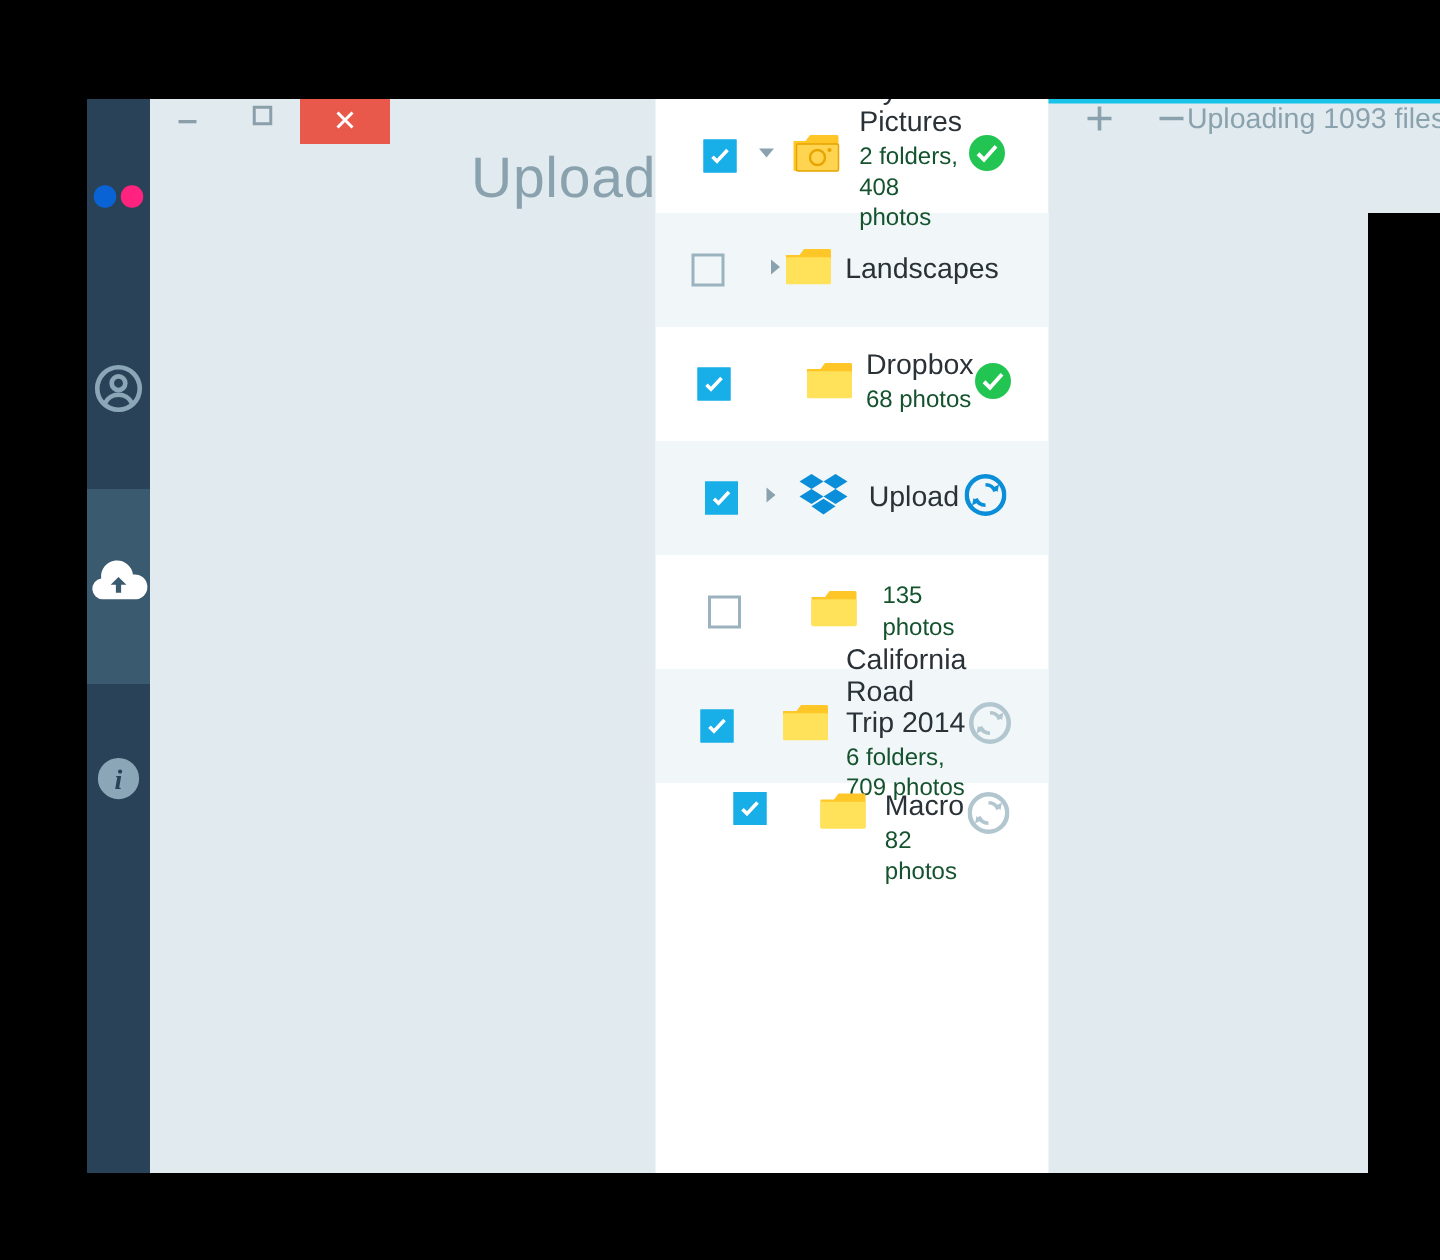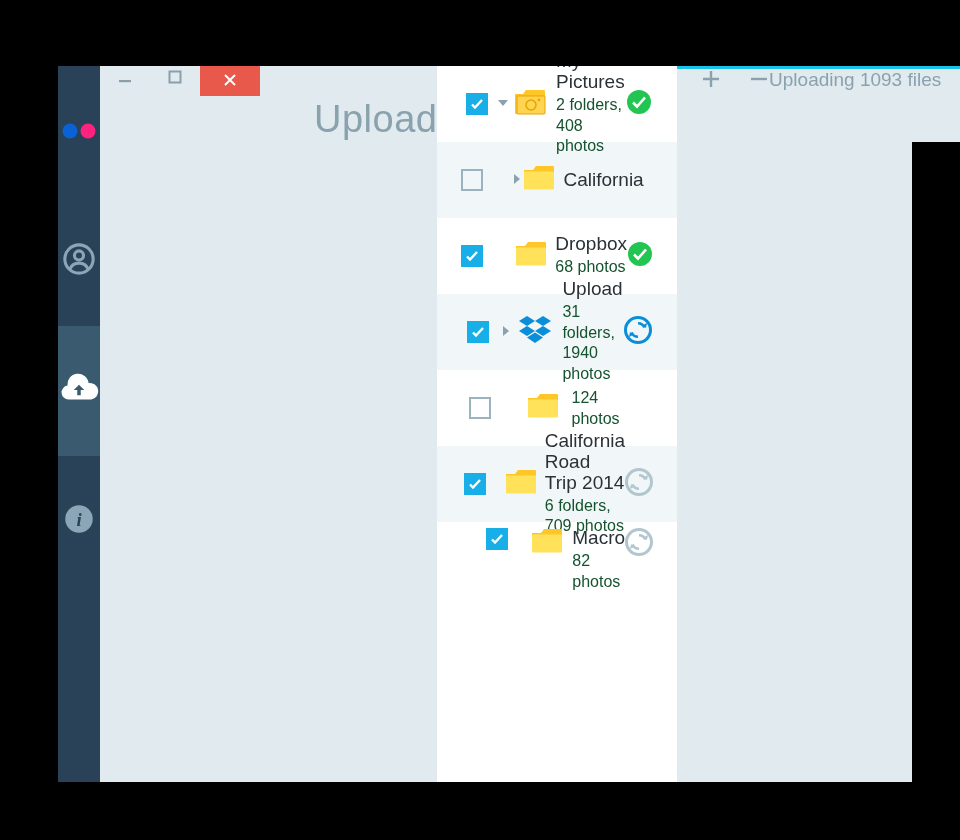--- a/index.html
+++ b/index.html
@@ -296,21 +296,21 @@
         </div>
         <div class="folder-wrap">
           <span>
             <svg width="32" height="26" viewBox="0 0 32 26">
                 <path d="M1 5h9l3-4h17a1 1 0 0 1 1 1v21a1 1 0 0 1-1 1H2a1 1 0 0 1-1-1V5z" fill="#ffc628"></path>
                 <rect x="1" y="6.5" width="30" height="18" rx="1" fill="#ffe15a"></rect>
               </svg>
           </span>
         </div>
         <div class="text">
-          <div class="title">California</div>
+          <div class="title">Landscapes</div>
         </div>
         <div class="status"></div>
       </div>
 
       <div class="row">
         <div class="cb-wrap">
           <div class="chk on">
             <svg width="14" height="14" viewBox="0 0 14 14">
                 <path d="M2 7.5l3 3 7-7.5" fill="none" stroke="#fff" stroke-width="2.4"></path>
               </svg>
@@ -360,21 +360,20 @@
               <path d="M9 1L1 6l8 5 8-5z"></path>
               <path d="M25 1l8 5-8 5-8-5z"></path>
               <path d="M1 16l8-5 8 5-8 5z"></path>
               <path d="M33 16l-8-5-8 5 8 5z"></path>
               <path d="M9 22.5l8-5 8 5-8 5.5z"></path>
             </svg>
           </span>
         </div>
         <div class="text">
           <div class="title">Upload</div>
-          <div class="sub">31 folders, 1940 photos</div>
         </div>
         <div class="status">
           <span>
             <svg width="28" height="28" viewBox="0 0 28 28">
                 <circle cx="14" cy="14" r="12.5" fill="none" stroke="#0a8ed9" stroke-width="3"></circle>
                 <path d="M14 6a8 8 0 0 1 7.5 5.2l-2.3.8A5.6 5.6 0 0 0 14 8.4V6zm0 16a8 8 0 0 1-7.5-5.2l2.3-.8A5.6 5.6 0 0 0 14 19.6V22z" fill="#0a8ed9"></path>
                 <path d="M19 9l3 3 1-5zM9 19l-3-3-1 5z" fill="#0a8ed9"></path>
               </svg>
           </span>
         </div>
@@ -389,21 +388,21 @@
         <div class="spacer"></div>
         <div class="folder-wrap">
           <span>
             <svg width="32" height="26" viewBox="0 0 32 26">
                 <path d="M1 5h9l3-4h17a1 1 0 0 1 1 1v21a1 1 0 0 1-1 1H2a1 1 0 0 1-1-1V5z" fill="#ffc628"></path>
                 <rect x="1" y="6.5" width="30" height="18" rx="1" fill="#ffe15a"></rect>
               </svg>
           </span>
         </div>
         <div class="text">
-          <div class="sub">124 photos</div>
+          <div class="sub">135 photos</div>
         </div>
         <div class="status"></div>
       </div>
 
       <div class="row alt">
         <div class="cb-wrap">
           <div class="chk on">
             <svg width="14" height="14" viewBox="0 0 14 14">
                 <path d="M2 7.5l3 3 7-7.5" fill="none" stroke="#fff" stroke-width="2.4"></path>
               </svg>

